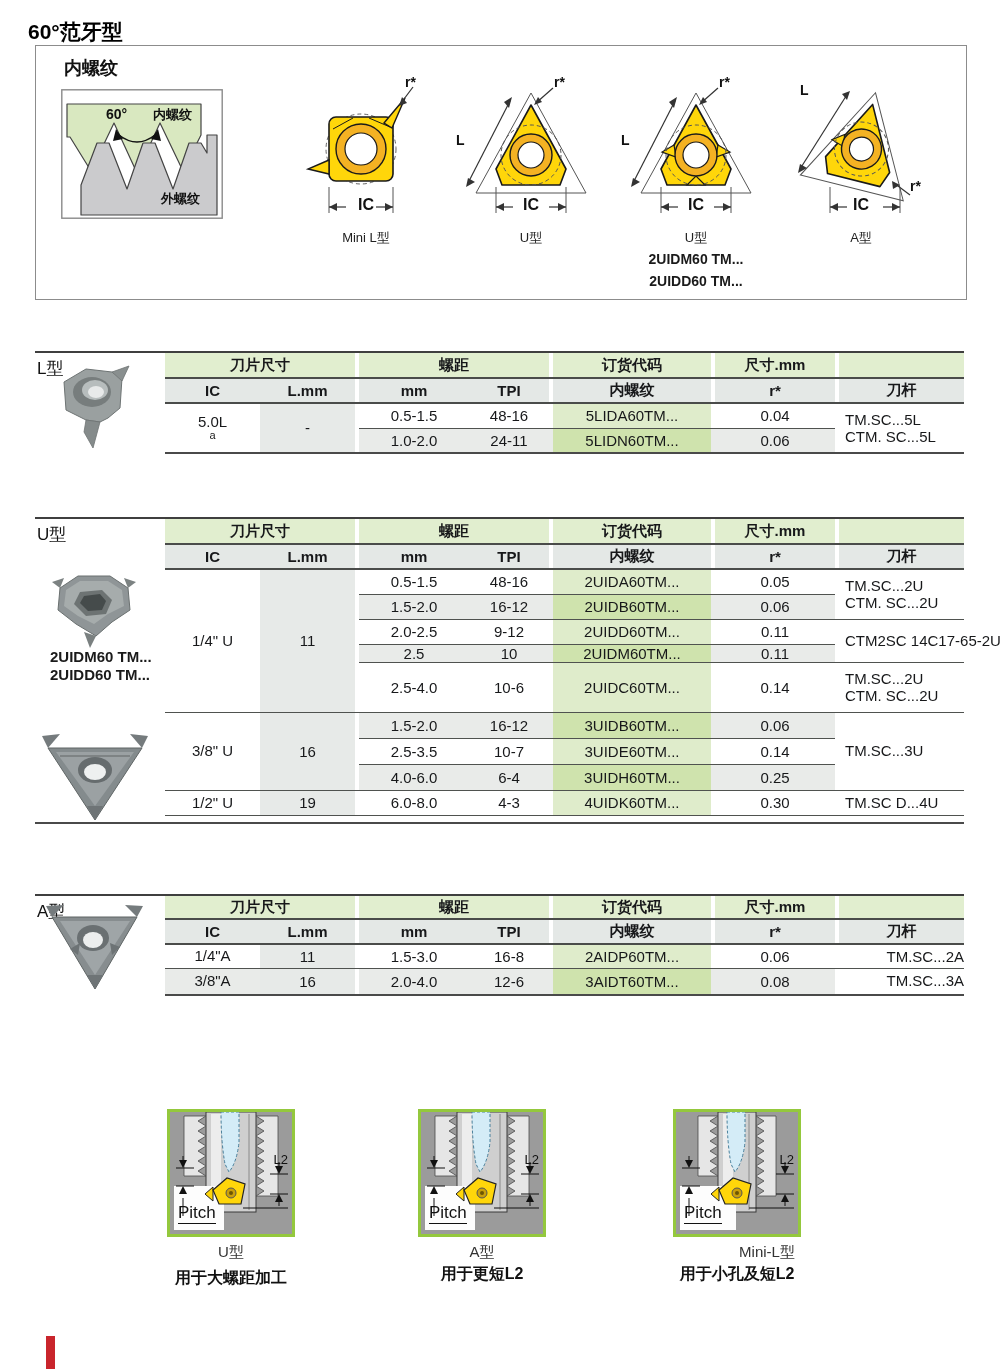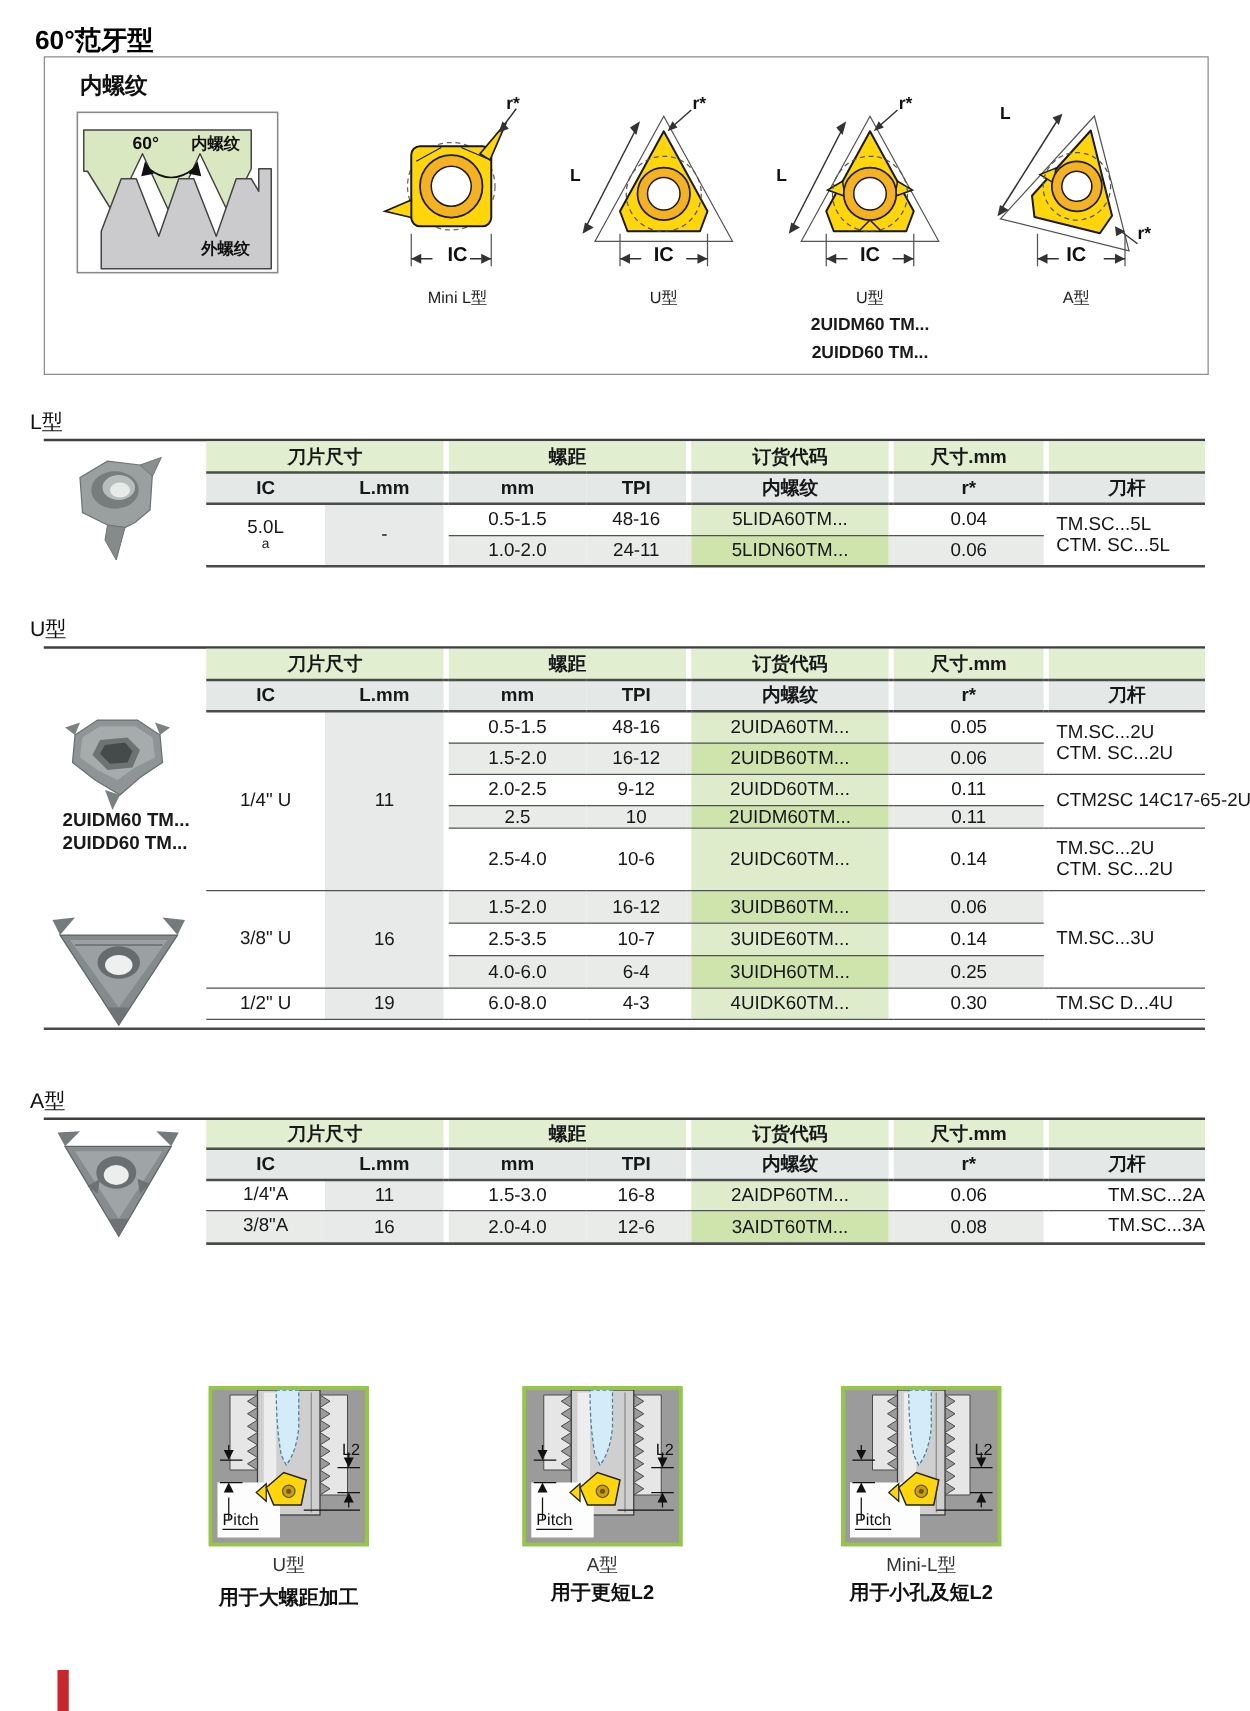--- a/index.html
+++ b/index.html
@@ -10,21 +10,21 @@
   
   .ovbox{position:absolute;left:35px;top:45px;width:930px;height:253px;border:1.5px solid #8c8c8c;background:#fff;}
   .ovlabel{position:absolute;left:28px;top:10px;font-size:18px;font-weight:bold;color:#111;}
   .threadfig{position:absolute;left:25px;top:43px;width:162px;height:130px;}
   .ins{position:absolute;top:35px;width:150px;height:150px;margin:0;}
   .dim{position:absolute;font-size:14px;font-weight:bold;color:#111;line-height:1;}
   .dim.icd{left:0;right:0;top:116px;text-align:center;font-size:16px;}
   .inscap{position:absolute;top:183px;width:150px;text-align:center;font-size:13px;color:#222;}
   .inssub{position:absolute;width:150px;text-align:center;font-size:14px;font-weight:bold;color:#1a1a1a;}
   
-  .seclabel{position:absolute;left:24px;font-size:17px;color:#111;}
+  .seclabel{position:absolute;left:37px;font-size:17px;color:#111;margin-top:31px;}
   .secline{position:absolute;left:35px;width:929px;height:2px;background:#3f3f3f;}
   .botline{position:absolute;height:2px;background:#4a4a4a;}
   .photo{position:absolute;}
   .photocap{position:absolute;font-size:15px;font-weight:bold;color:#1a1a1a;line-height:1.2;}
   
   .tbl{position:absolute;left:165px;width:799px;}
   table.ct{border-collapse:collapse;table-layout:fixed;width:799px;}
   table.ct td{padding:0;text-align:center;vertical-align:middle;font-size:15px;color:#17181a;overflow:visible;white-space:nowrap;}
   td.gh{background:#e1eecf;font-weight:bold;font-size:13px;border-bottom:2px solid #4a4c4a;}
   td.sh{background:#e4e8e6;font-weight:bold;font-size:13px;border-bottom:2px solid #4a4c4a;}
@@ -37,21 +37,21 @@
   .icv{line-height:1.05;font-size:15px;}
   .ics{font-size:11px;line-height:1;color:#222;}
   td.lmm{background:#e7eae8;border-bottom:1.5px solid #4f524f;}
   td.sp1,td.sph{background:#fff;border-bottom:1.5px solid #4f524f;}
   td.holder{border-bottom:1.5px solid #4f524f;font-size:14px;line-height:1.15;font-weight:normal;}
   td.holder.hl{text-align:left;padding-left:6px;}
   td.holder.hc{text-align:right;}
   
   .app-box{position:absolute;width:128px;height:128px;border:3px solid #94c83d;box-sizing:border-box;background:#9b9b9b;}
   .app-box .l2lab{position:absolute;right:4px;top:40px;font-size:13px;color:#111;}
-  .app-box .pitchlab{position:absolute;left:8px;bottom:10px;font-size:13px;color:#111;border-bottom:1.5px solid #111;background:transparent;}
+  .app-box .pitchlab{position:absolute;left:8px;bottom:10px;font-size:17px;color:#111;border-bottom:1.5px solid #111;background:transparent;}
   .apptype{position:absolute;width:128px;text-align:center;font-size:15px;color:#333;}
   .appdesc{position:absolute;width:200px;text-align:center;font-size:16px;font-weight:bold;color:#111;}
   
   .fnred{position:absolute;left:46px;top:1336px;width:9px;height:33px;background:#c9252c;}
   .fnbar{position:absolute;left:57px;top:1336px;width:928px;height:33px;background:#e4e7e6;display:flex;align-items:center;}
   .fnbar span{margin-left:28px;font-size:13px;font-weight:bold;color:#222;}
   .svgt{font-family:"Liberation Sans","DejaVu Sans",sans-serif;}
 </style>
 </head>
 <body>
@@ -632,19 +632,19 @@
         <polygon points="109,62 105,54 113,54" fill="#111"></polygon>
         <line x1="109" y1="94" x2="109" y2="85" stroke="#111"></line>
         <polygon points="109,82 105,90 113,90" fill="#111"></polygon>
         <line x1="73" y1="96" x2="118" y2="96" stroke="#111"></line>
       </svg>
     <span class="l2lab">L2</span>
     <span class="pitchlab">Pitch</span>
   </div>
   <div class="apptype" style="left:167px;top:1243px">U型</div>
   <div class="apptype" style="left:418px;top:1243px">A型</div>
-  <div class="apptype" style="left:673px;top:1243px">Mini-L型</div>
+  <div class="apptype" style="left:703px;top:1243px">Mini-L型</div>
   <div class="appdesc" style="left:131px;top:1268px">用于大螺距加工</div>
   <div class="appdesc" style="left:382px;top:1264px">用于更短L2</div>
   <div class="appdesc" style="left:637px;top:1264px">用于小孔及短L2</div>
 
   <div class="fnred"></div>
 </div>
 
 </body></html>

